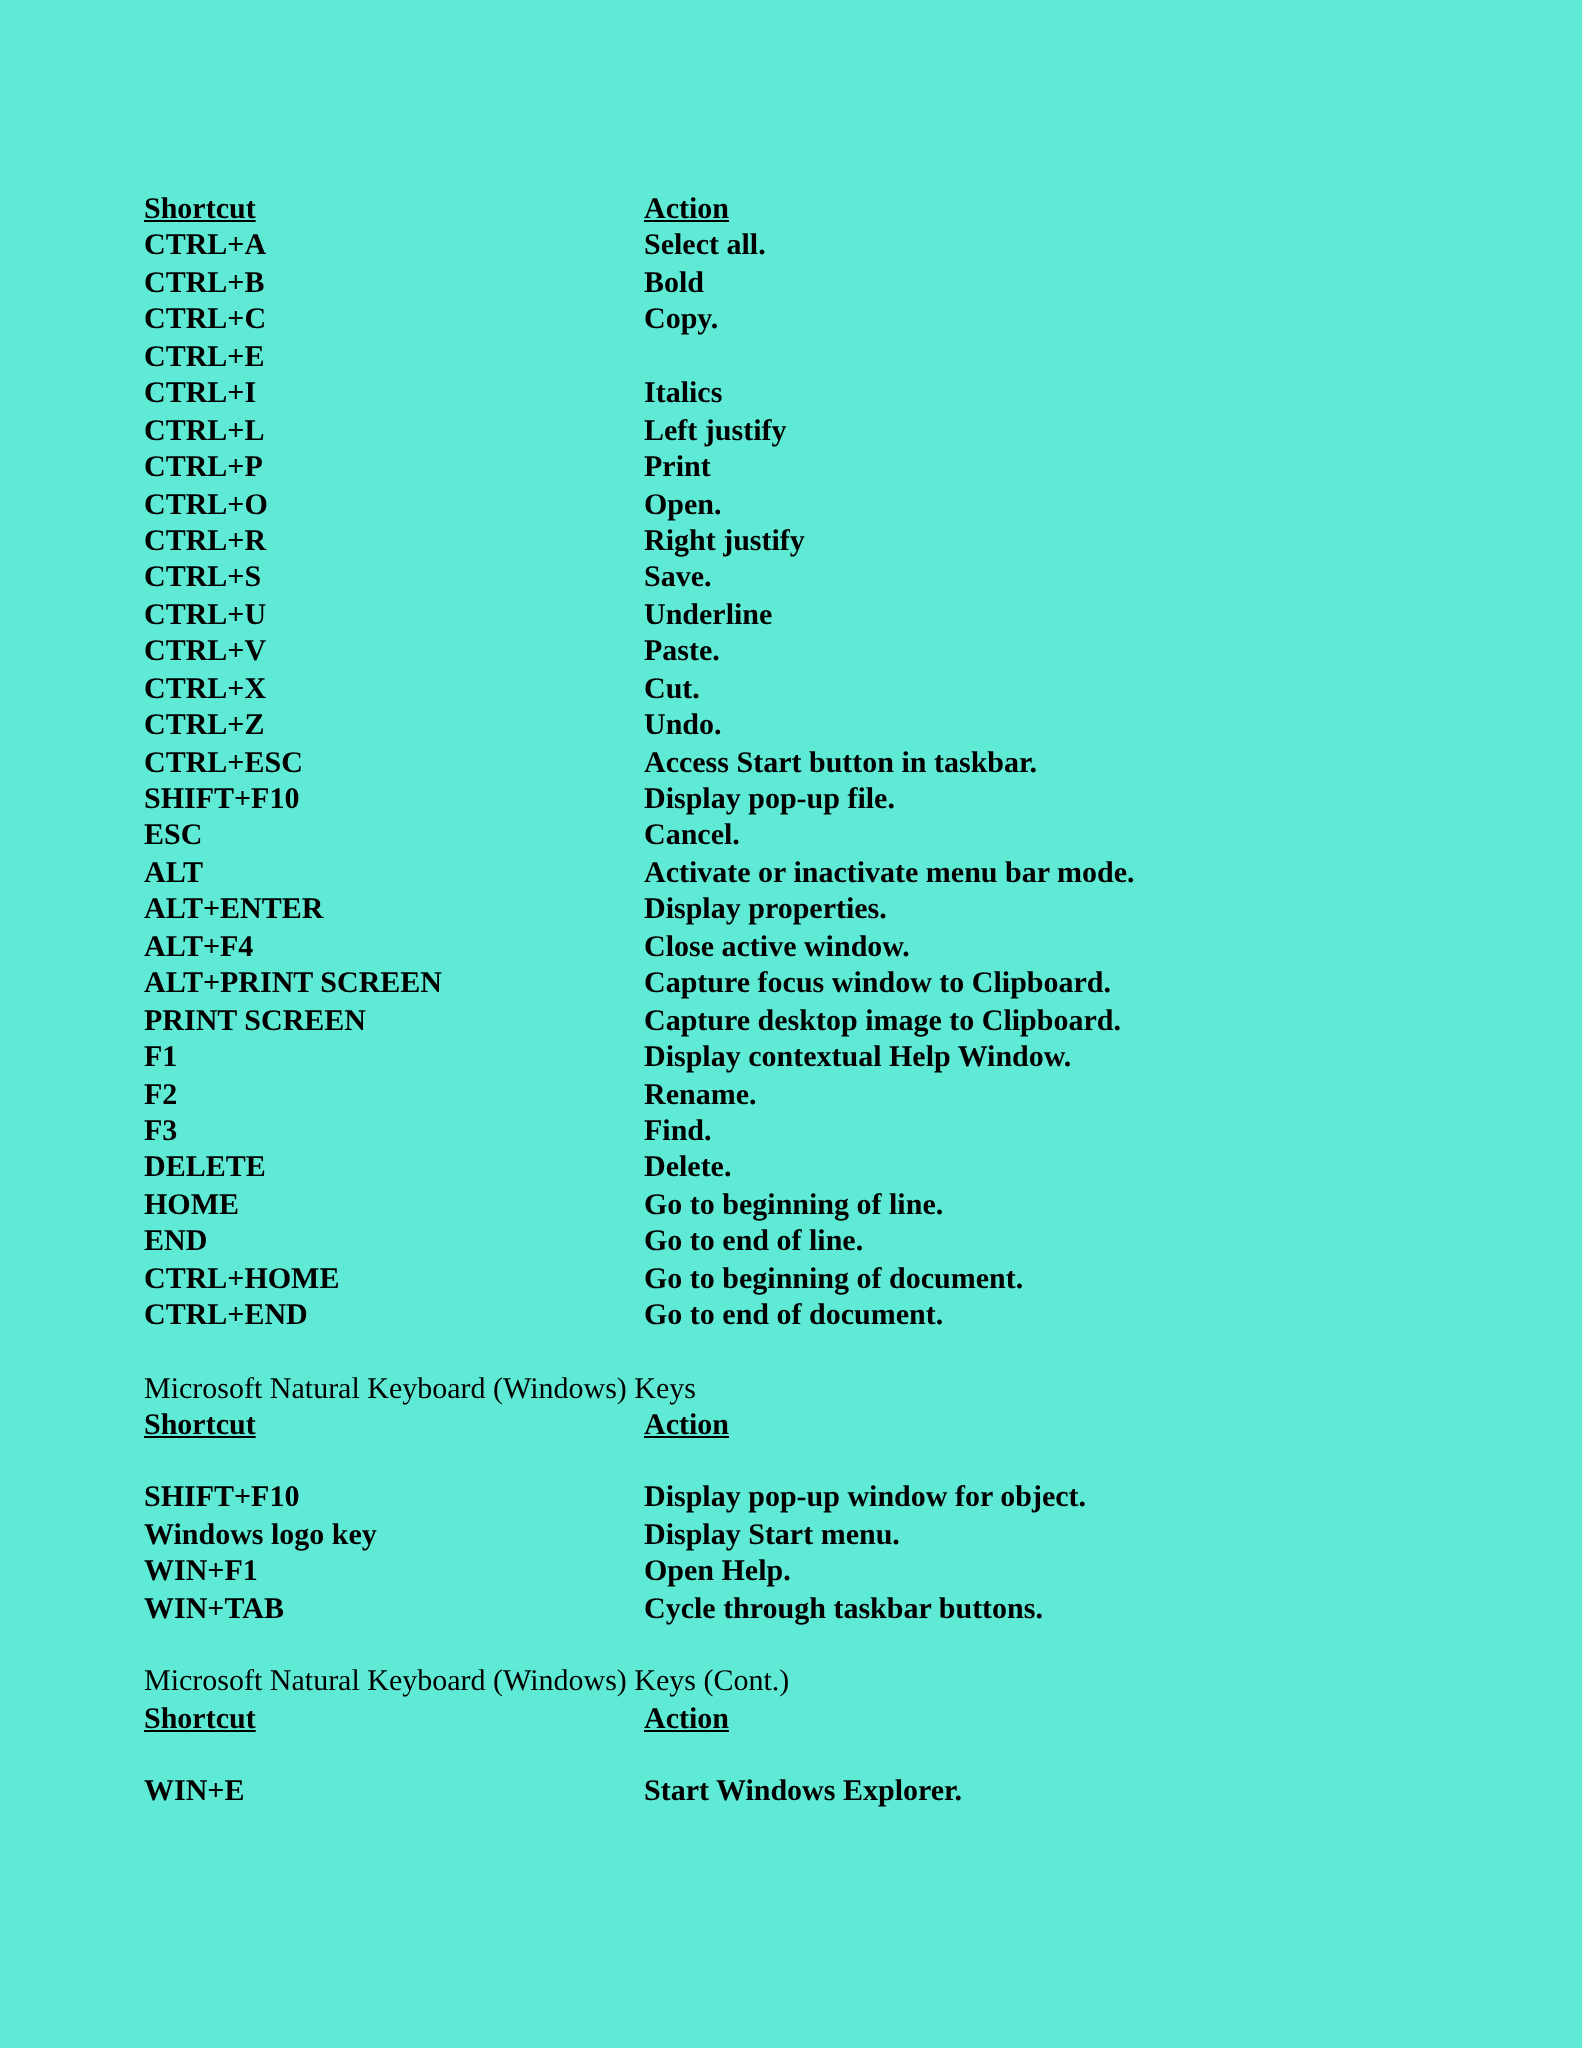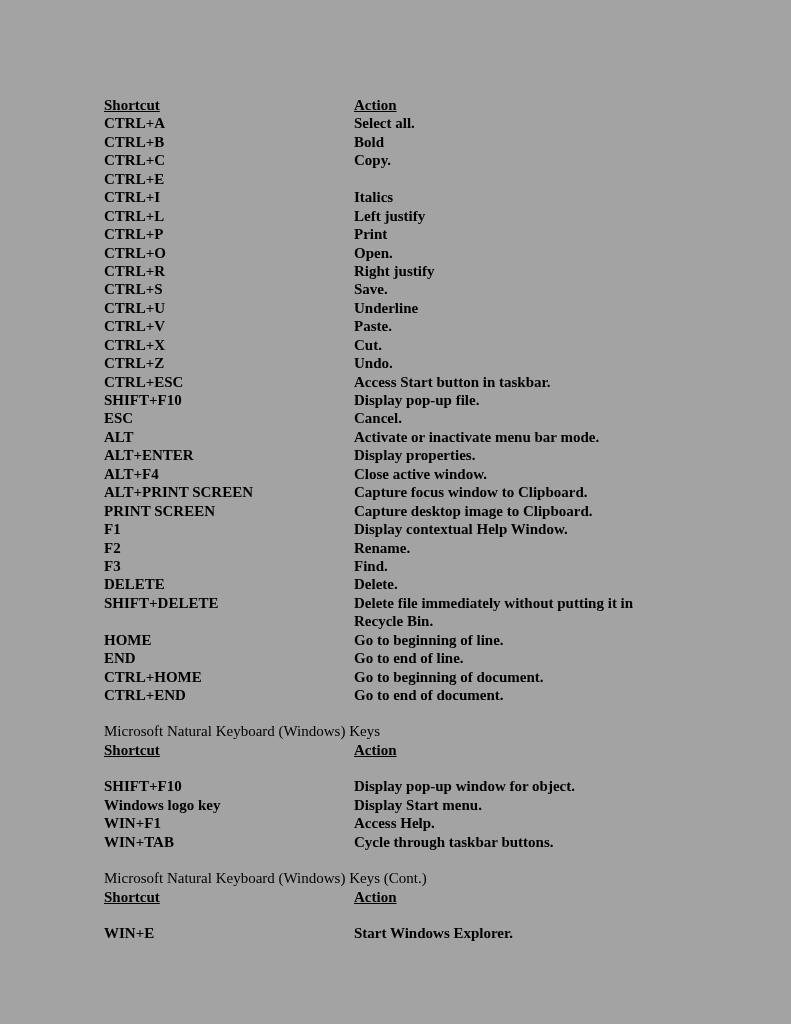--- a/index.html
+++ b/index.html
@@ -7,22 +7,22 @@
     padding: 0;
     background: #fff;
     font-family: "Times New Roman", Times, serif;
     font-size: 15px;
     color: #000;
   }
   .page {
     width: 791px;
     height: 1024px;
     box-sizing: border-box;
-    padding: 96px 130px 0 104px;
-    background: #a3a3a3;
+    padding: 96px 130px 0 72px;
+    background: #5eead4;
   }
   .row {
     display: flex;
     align-items: flex-start;
     font-weight: bold;
     line-height: 1.23;
   }
   .col-shortcut {
     width: 250px;
     flex: 0 0 250px;
@@ -149,24 +149,20 @@
     </div>
   <div class="row">
       <div class="col-shortcut">F3</div>
       <div class="col-action">Find.</div>
     </div>
   <div class="row">
       <div class="col-shortcut">DELETE</div>
       <div class="col-action">Delete.</div>
     </div>
   <div class="row">
-      <div class="col-shortcut">SHIFT+DELETE</div>
-      <div class="col-action">Delete file immediately without putting it in Recycle Bin.</div>
-    </div>
-  <div class="row">
       <div class="col-shortcut">HOME</div>
       <div class="col-action">Go to beginning of line.</div>
     </div>
   <div class="row">
       <div class="col-shortcut">END</div>
       <div class="col-action">Go to end of line.</div>
     </div>
   <div class="row">
       <div class="col-shortcut">CTRL+HOME</div>
       <div class="col-action">Go to beginning of document.</div>
@@ -187,21 +183,21 @@
   <div class="row">
       <div class="col-shortcut">SHIFT+F10</div>
       <div class="col-action">Display pop-up window for object.</div>
     </div>
   <div class="row">
       <div class="col-shortcut">Windows logo key</div>
       <div class="col-action">Display Start menu.</div>
     </div>
   <div class="row">
       <div class="col-shortcut">WIN+F1</div>
-      <div class="col-action">Access Help.</div>
+      <div class="col-action">Open Help.</div>
     </div>
   <div class="row">
       <div class="col-shortcut">WIN+TAB</div>
       <div class="col-action">Cycle through taskbar buttons.</div>
     </div>
 
   <div class="spacer"></div>
 
   <div class="section-title">Microsoft Natural Keyboard (Windows) Keys (Cont.)</div>
   <div class="row header-row">

